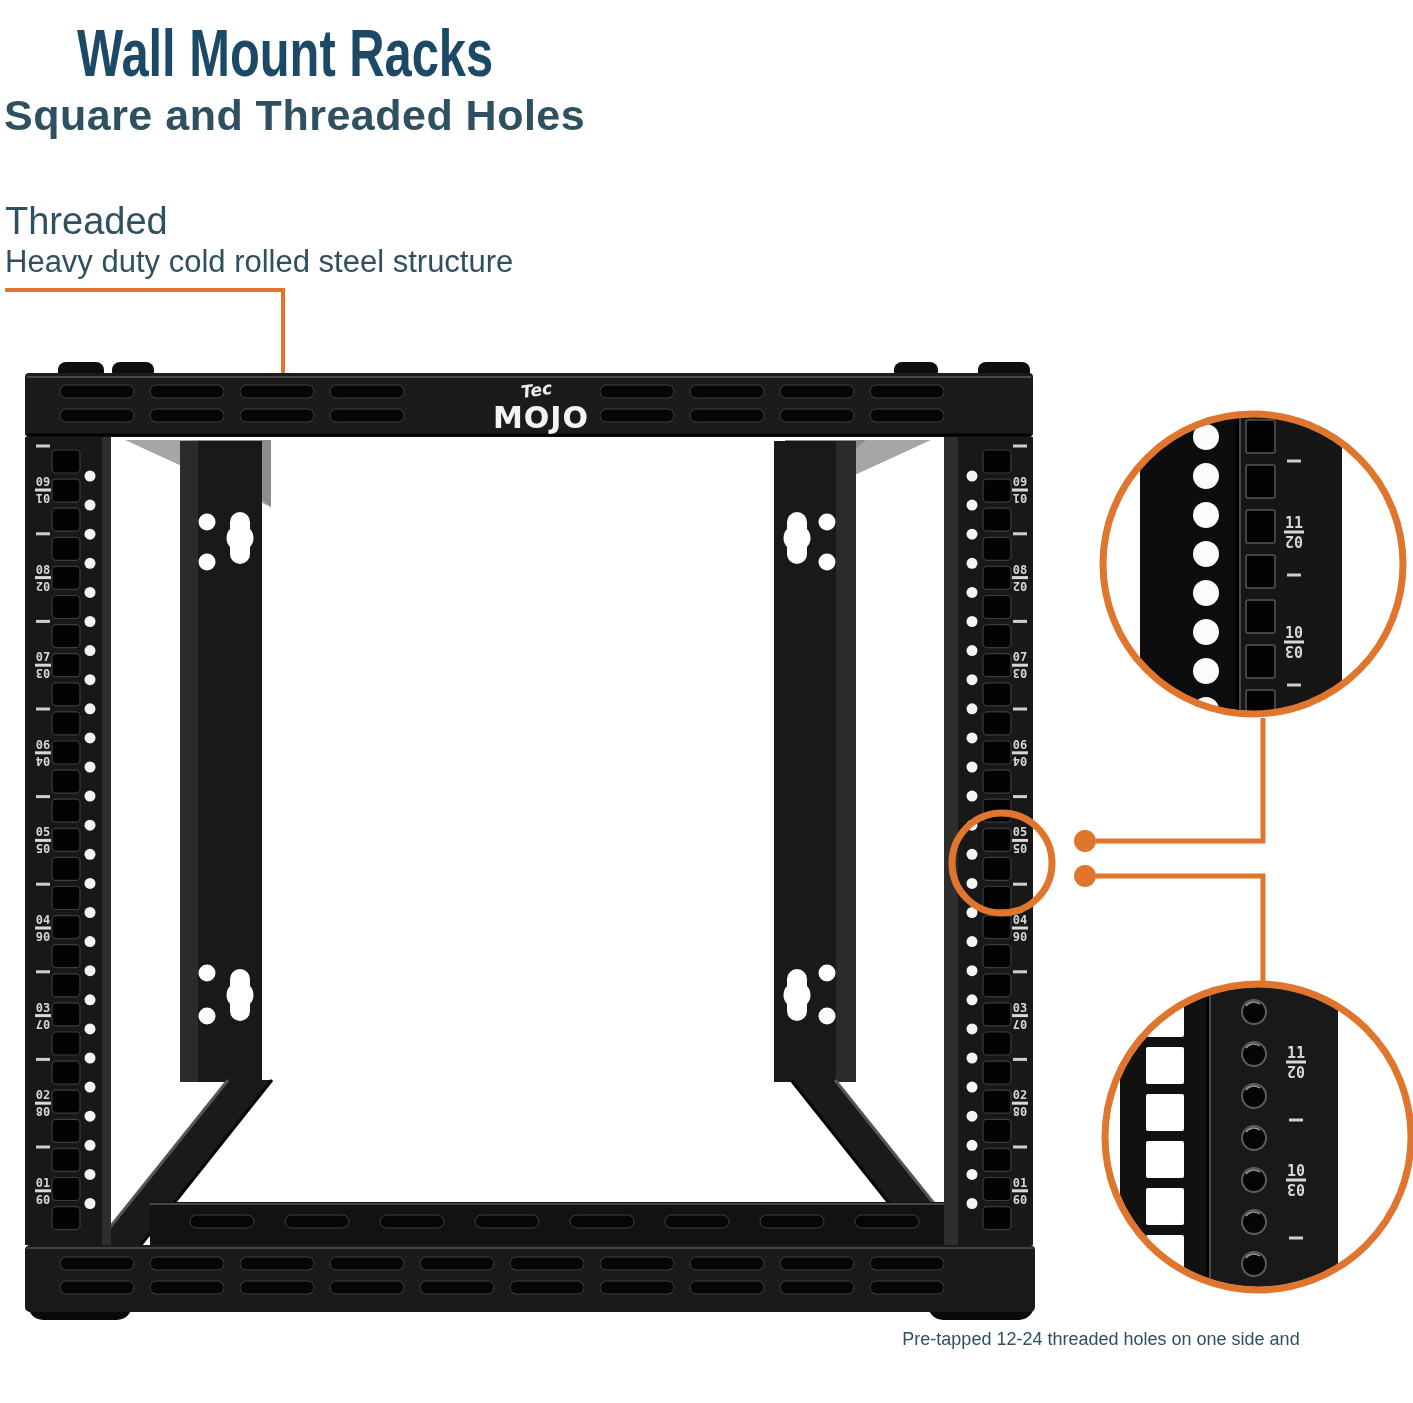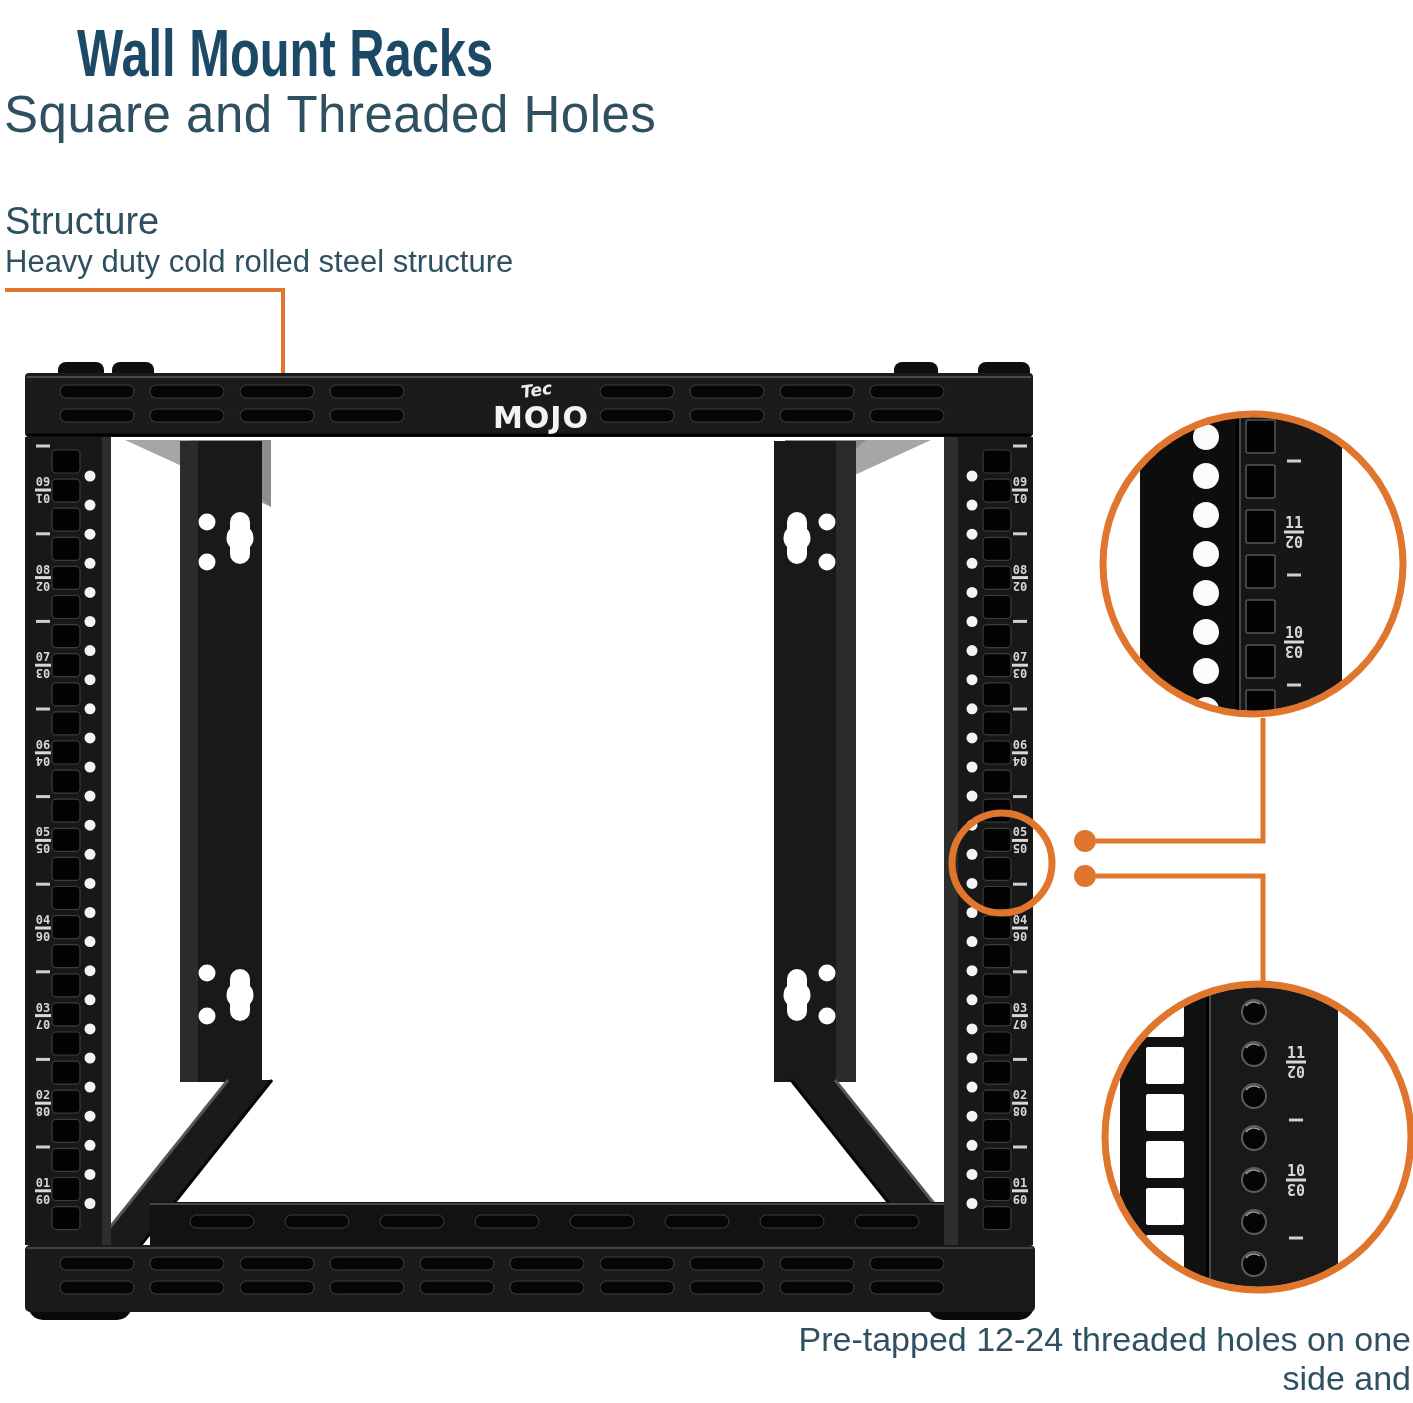--- a/index.html
+++ b/index.html
@@ -4,43 +4,43 @@
 <style>
   :root{
     --accent:#E0762E;
     --title:#1C4A66;
     --body:#2F5060;
   }
   html,body{margin:0;padding:0;width:1413px;height:1403px;background:#ffffff;overflow:hidden;}
   body{font-family:"Liberation Sans", sans-serif;position:relative;}
   .header{position:absolute;left:4px;top:2px;width:1385px;text-align:left;margin-top:19px;}
   .title{font-size:66px;font-weight:800;color:var(--title);line-height:64px;display:inline-block;transform:scaleX(.74);transform-origin:center;letter-spacing:0;white-space:nowrap;}
-  .subtitle{font-size:51px;font-weight:400;color:var(--body);line-height:56px;margin-top:2px;letter-spacing:.5px;}
+  .subtitle{font-size:43px;font-weight:700;color:var(--body);line-height:56px;margin-top:2px;letter-spacing:.5px;}
   .structure{position:absolute;left:5px;top:200px;}
   .structure h3{margin:0;font-size:38px;font-weight:400;color:var(--body);line-height:42px;}
   .structure p{margin:2px 0 0 0;font-size:31px;font-weight:400;color:var(--body);}
-  .footnote{position:absolute;left:791px;top:1320px;width:620px;font-size:34px;color:var(--body);line-height:39px;text-align:right;}
+  .footnote{position:absolute;left:791px;top:1320px;width:620px;font-size:18px;color:var(--body);line-height:39px;text-align:center;}
   svg#scene{position:absolute;left:0;top:0;}
   .accent-line{stroke:var(--accent);}
   .accent-fill{fill:var(--accent);}
   .accent-stroke{stroke:var(--accent);}
   .rail-num{font-family:"DejaVu Sans Mono", monospace;font-weight:bold;fill:#d6d6d6;}
   .logo-top{font-family:"DejaVu Sans", sans-serif;font-style:italic;font-weight:bold;font-size:17px;fill:#ececec;}
   .logo-main{font-family:"DejaVu Sans", sans-serif;font-weight:bold;font-size:30px;fill:#f4f4f4;letter-spacing:1px;}
 </style>
 </head>
 <body>
 
 <div class="header">
   <div><span class="title">Wall Mount Racks</span></div>
   <div class="subtitle">Square and Threaded Holes</div>
 </div>
 
 <div class="structure">
-  <h3>Structure</h3>
+  <h3>Threaded</h3>
   <p>Heavy duty cold rolled steel structure</p>
 </div>
 
 <svg id="scene" width="1413" height="1403" viewBox="0 0 1413 1403">
   <defs>
     <clipPath id="clipTop">
         <circle cx="1253" cy="564" r="147"></circle>
       </clipPath>
     <clipPath id="clipBottom">
         <circle cx="1258" cy="1137" r="150"></circle>

